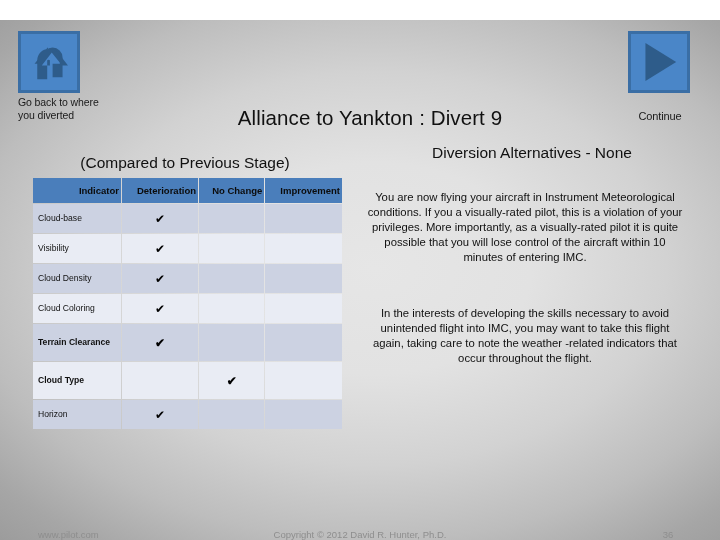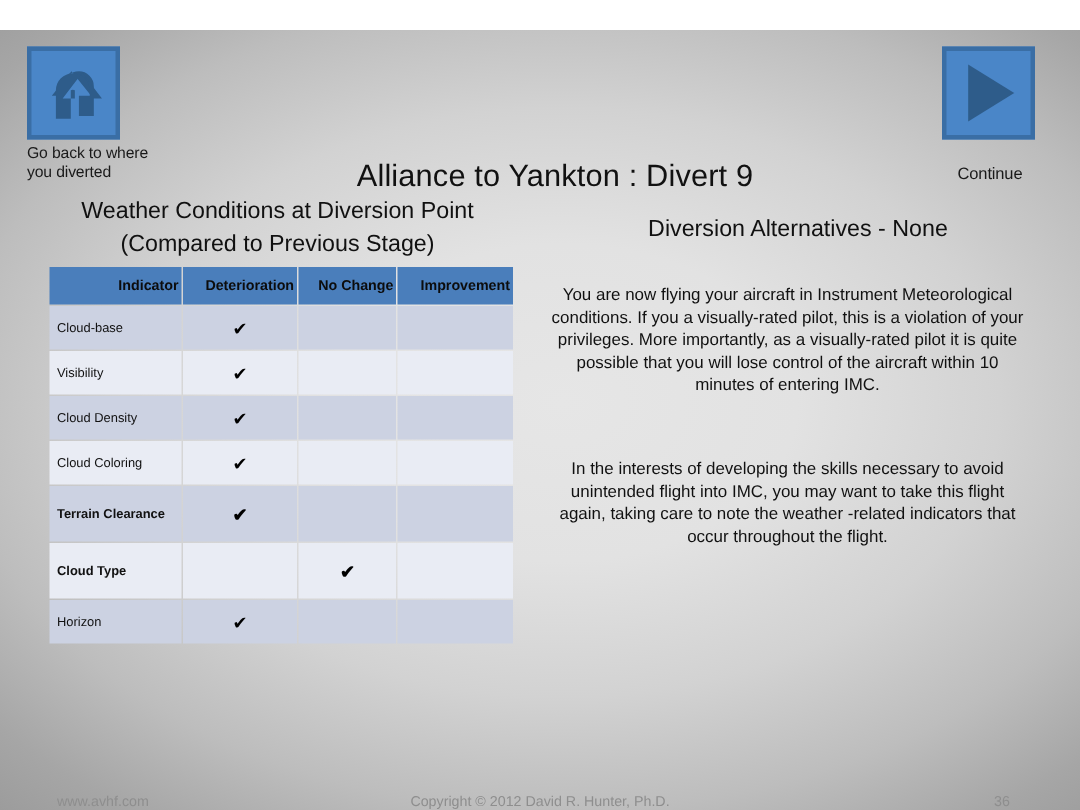--- a/index.html
+++ b/index.html
@@ -184,21 +184,20 @@
   <div id="continue-button" class="navbtn">
     <span>
       <svg viewBox="0 0 62 62" xmlns="http://www.w3.org/2000/svg">
         <polygon points="16,10 16,52 50,31" fill="#2e5c8a"></polygon>
       </svg>
     </span>
   </div>
   <div id="continue-label" class="navlabel">Continue</div>
 
   <div id="slide-title">Alliance to Yankton : Divert 9</div>
-  <div id="weather-heading">Weather Conditions at Diversion Point</div>
   <div id="weather-subheading">(Compared to Previous Stage)</div>
   <div id="alternatives-heading">Diversion Alternatives - None</div>
 
   <table id="weather-table">
     <thead>
       <tr>
         <th>Indicator</th>
         <th>Deterioration</th>
         <th>No Change</th>
         <th>Improvement</th>
@@ -246,17 +245,17 @@
         <td class="mark">✔</td>
         <td class="mark"></td>
         <td class="mark"></td>
       </tr>
     </tbody>
   </table>
 
   <div id="imc-paragraph" class="body-text">You are now flying your aircraft in Instrument Meteorological conditions.  If you a visually-rated pilot, this is a violation of your privileges.  More importantly, as a visually-rated pilot it is quite possible that you will lose control of the aircraft within 10 minutes of entering IMC.</div>
   <div id="practice-paragraph" class="body-text">In the interests of developing the skills necessary to avoid unintended flight into IMC, you may want to take this flight again, taking care to note the weather -related indicators that occur throughout the flight.</div>
 
-  <div id="footer-url" class="footer-text">www.avhf.com</div>
+  <div id="footer-url" class="footer-text">www.pilot.com</div>
   <div id="footer-copyright" class="footer-text">Copyright © 2012 David R. Hunter, Ph.D.</div>
   <div id="footer-page" class="footer-text">36</div>
 
 </div>
 
 </body></html>

